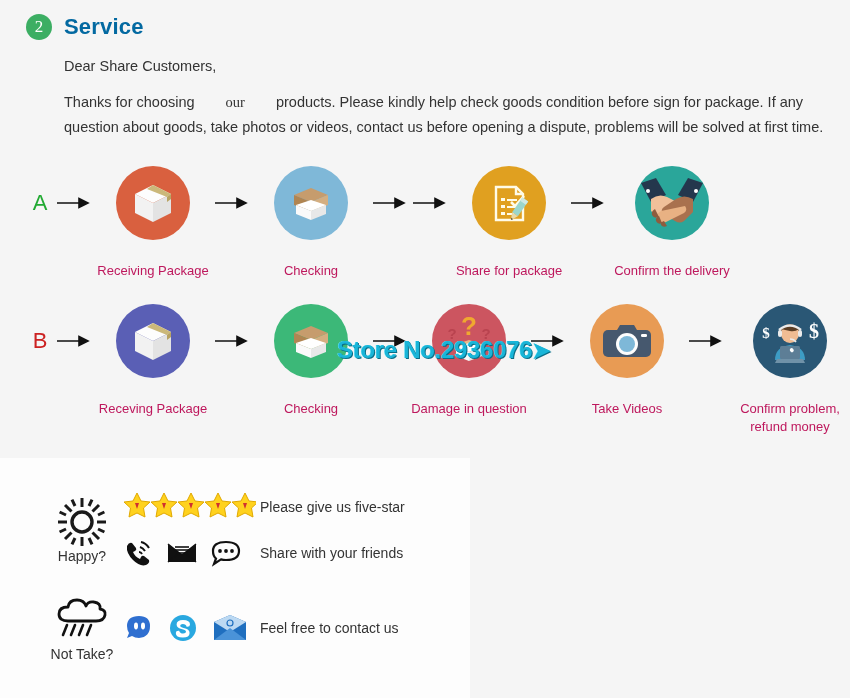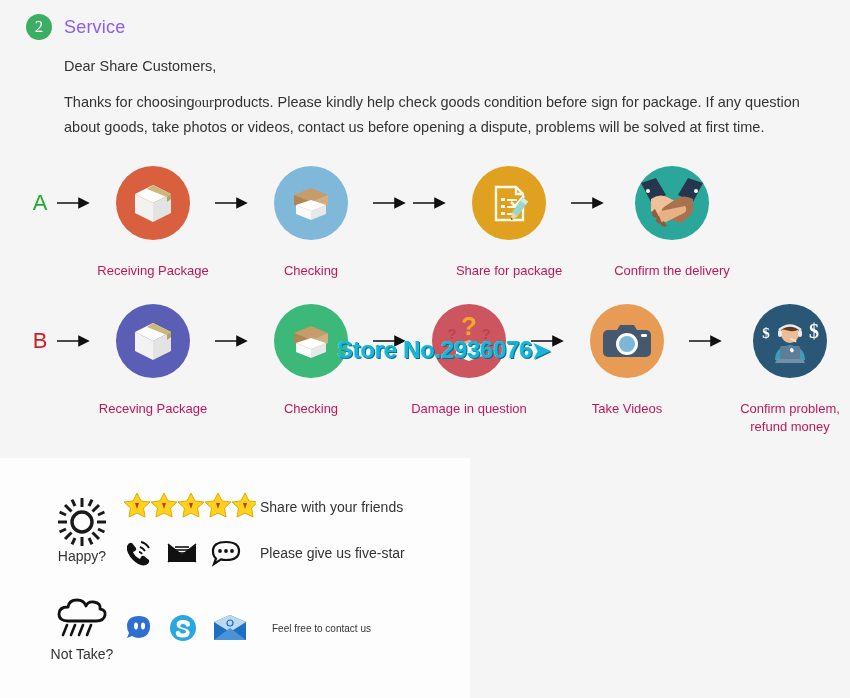--- a/index.html
+++ b/index.html
@@ -13,27 +13,27 @@
   }
   
   .header { display:flex; align-items:center; gap:12px; padding:14px 0 0 26px; }
   .badge {
     width:26px; height:26px; border-radius:50%;
     background:#3cae63; color:#fff;
     font-size:17px; line-height:26px; text-align:center;
     font-family:"Liberation Serif", serif;
     flex:0 0 auto;
   }
-  .header-title { font-size:18px; color:#8b5cf6; font-weight:normal; letter-spacing:.2px; }
+  .header-title { font-size:22px; color:#0369a1; font-weight:bold; letter-spacing:.2px; }
 
   
   .intro { padding:18px 20px 0 64px; }
   .greeting { font-size:14.5px; color:#333; margin-bottom:16px; }
   .para { font-size:14.5px; color:#333; line-height:1.75; max-width:790px; }
-  .para .our { font-family:"Liberation Serif", serif; padding:0 0; }
+  .para .our { font-family:"Liberation Serif", serif; padding:0 31px; }
 
   
   .flow-row { display:flex; align-items:flex-start; padding-left:26px; margin-top:22px; }
   .row-letter {
     width:28px; font-size:22px; font-family:"Liberation Sans", sans-serif;
     line-height:80px; text-align:center; flex:0 0 auto;
   }
   .row-letter.a { color:#22aa33; }
   .row-letter.b { color:#cc2222; }
   .arrow {
@@ -76,21 +76,21 @@
   .p-row.r1 { padding-top:26px; }
   .p-row.r2 { padding-top:18px; }
   .mood { width:84px; text-align:center; flex:0 0 auto; }
   .mood-label { font-size:14px; color:#333; }
   .mood-icon { height:52px; display:flex; align-items:center; justify-content:center; }
   .icon-col { flex:0 0 auto; width:136px; }
   .icon-line { display:flex; align-items:center; gap:12px; height:46px; }
   .txt-col { flex:1 1 auto; }
   .txt-line { font-size:14px; color:#333; height:46px; display:flex; align-items:center; }
   .contact-icons { width:136px; display:flex; align-items:center; gap:14px; }
-  .contact-text { font-size:10px; color:#333;margin-left:12px; }
+  .contact-text { font-size:14px; color:#333; }
 </style>
 </head>
 <body>
 
 <div class="header">
   <div class="badge">2</div>
   <div class="header-title">Service</div>
 </div>
 
 <div class="intro">
@@ -385,22 +385,22 @@
         <svg width="32" height="28" viewBox="0 0 32 28">
           <path d="M16 3 q13 0 13 9 q0 9 -13 9 q-3 0 -5 -0.6 L4 25 l2 -5.5 Q3 17 3 12 q0 -9 13 -9z" fill="none" stroke="#111" stroke-width="2.2"></path>
           <circle cx="10" cy="12" r="1.9" fill="#111"></circle>
           <circle cx="16" cy="12" r="1.9" fill="#111"></circle>
           <circle cx="22" cy="12" r="1.9" fill="#111"></circle>
         </svg>
       </div>
     </div>
 
     <div class="txt-col">
+      <div class="txt-line">Please give us five-star</div>
       <div class="txt-line">Share with your friends</div>
-      <div class="txt-line">Please give us five-star</div>
     </div>
   </div>
 
   <div class="p-row r2">
     <div class="mood">
       <div class="mood-icon">
         <svg width="56" height="50" viewBox="0 0 56 50">
           <path d="M14 26 q-9 0 -9 -7 q0 -7 9 -7 q1 -7 9 -7 q7 0 9 6 q2 -5 8 -4 q7 1 6 7 q6 1 5 6 q-1 6 -9 6 z" fill="none" stroke="#111" stroke-width="2.8" stroke-linejoin="round"></path>
           <g stroke="#111" stroke-width="2.6" stroke-linecap="round">
             <line x1="13" y1="30" x2="9" y2="40"></line>

